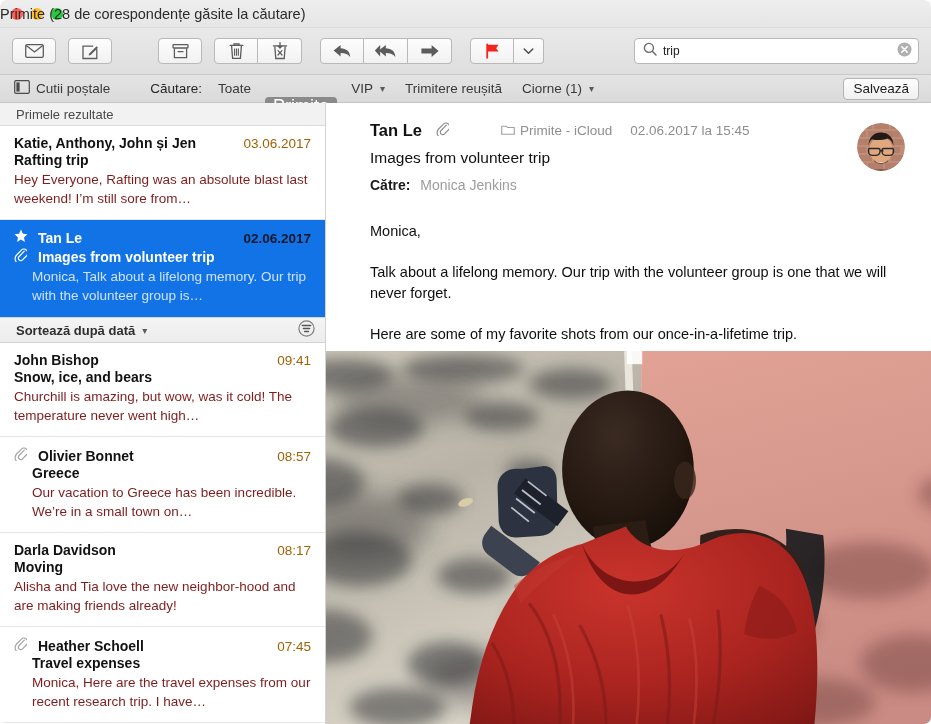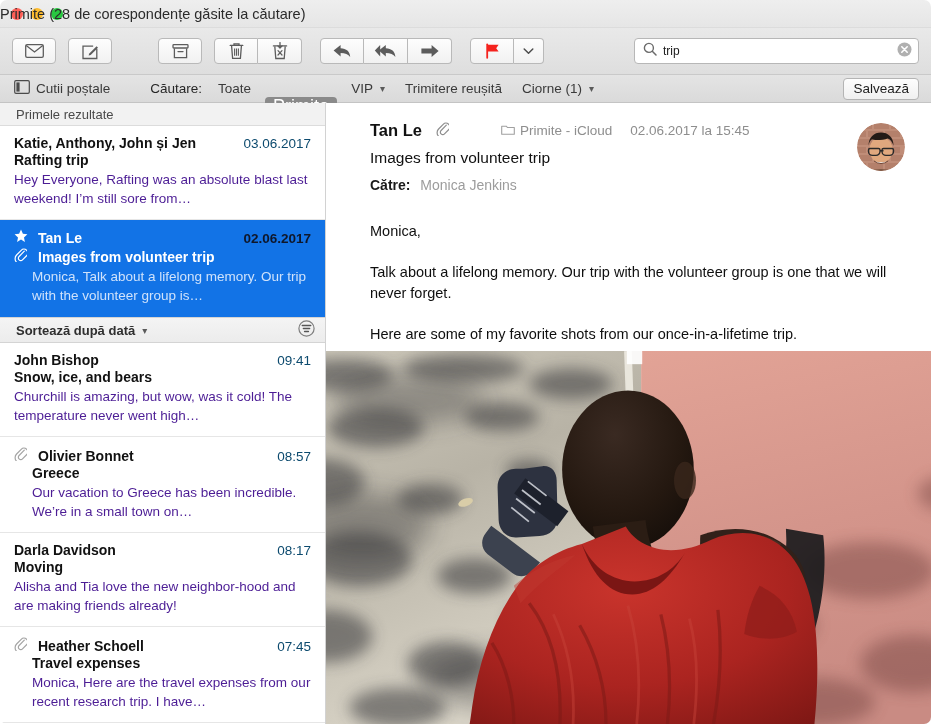--- a/index.html
+++ b/index.html
@@ -145,30 +145,30 @@
   }
   .msgrow .line1 {
     display: flex; align-items: baseline; gap: 6px;
   }
   .ic-slot { width: 18px; flex: 0 0 18px; display:flex; align-items:center; justify-content:flex-start; }
   .sender {
     font-size: 14px; font-weight: 700; color: #111;
     white-space: nowrap; overflow: hidden; text-overflow: ellipsis;
   }
   .date {
-    margin-left: auto; font-size: 13.5px; color: #0c4a6e;
+    margin-left: auto; font-size: 13.5px; color: #a16207;
     white-space: nowrap; padding-left: 6px;
   }
   .subject {
     font-size: 14px; font-weight: 700; color: #111;
     margin-top: 1px;
     white-space: nowrap; overflow: hidden; text-overflow: ellipsis;
   }
   .preview {
-    font-size: 13.5px; color: #4c1d95; line-height: 19px;
+    font-size: 13.5px; color: #7f1d1d; line-height: 19px;
     margin-top: 2px;
     max-height: 38px; overflow: hidden;
   }
   .indent { padding-left: 18px; }
 
   .msgrow.selected {
     background: #1273e6; border-bottom-color: #1273e6;
   }
   .msgrow.selected .sender,
   .msgrow.selected .subject { color: #fff; }

